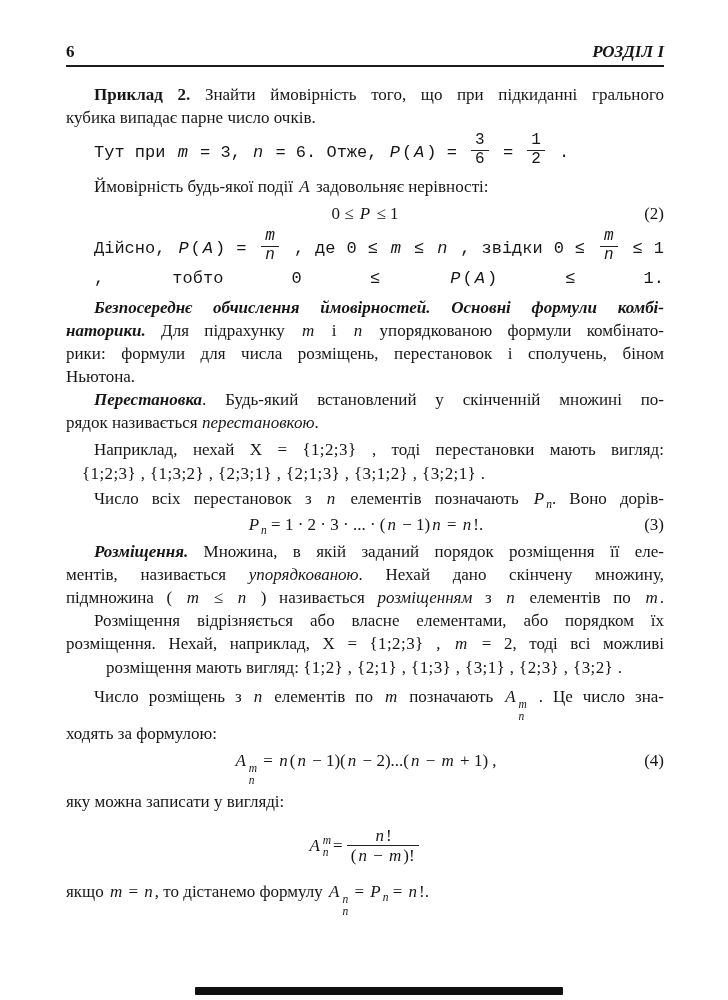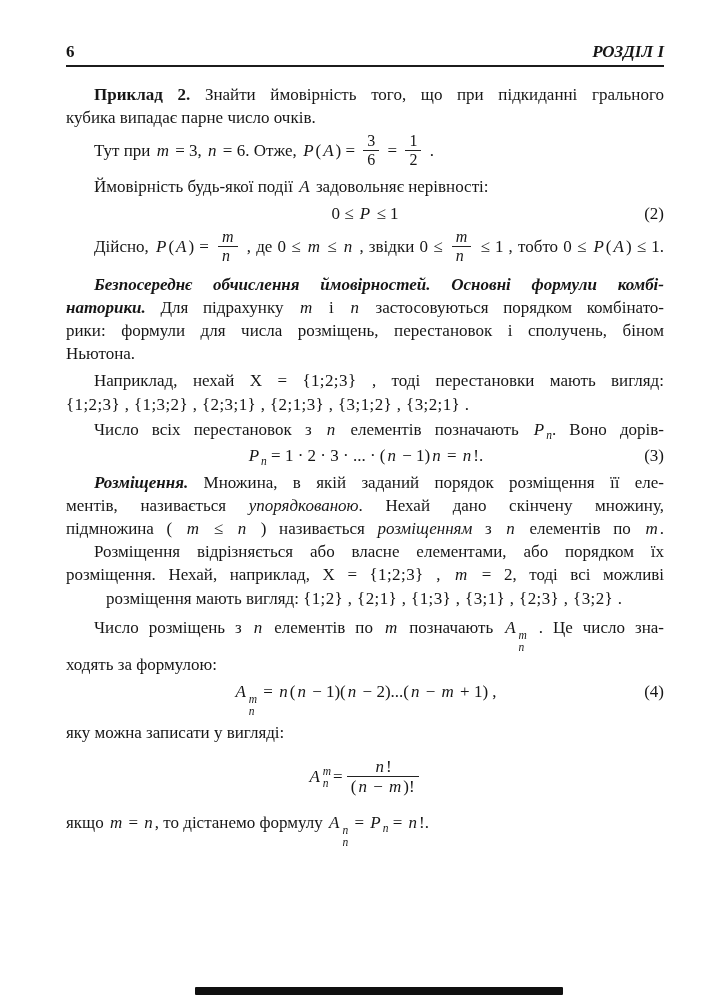--- a/index.html
+++ b/index.html
@@ -23,21 +23,21 @@
   .hdr .chap{font-weight:bold;font-style:italic;}
   .body{margin-top:16px;font-size:17px;line-height:23px;}
   .line{min-height:23px;}
   .jl{text-align:justify;text-align-last:justify;}
   .ind{padding-left:28px;}
   .b{font-weight:bold;}
   .bi{font-weight:bold;font-style:italic;}
   .i{font-style:italic;}
   .m{font-style:italic;padding:0 2px;}
   .set{letter-spacing:.4px;}
-  .tall{display:block;margin:5px 0 4px 0;}
+  .tall{display:block;margin:5px 0 4px 0;font-family:Liberation Mono, monospace;}
   .frac{
     display:inline-block;vertical-align:middle;text-align:center;
     margin:0 4px;line-height:1.12;font-size:16px;position:relative;top:-2px;
   }
   .frac .fn{display:block;border-bottom:1.4px solid #222;padding:0 4px;}
   .frac .fd{display:block;padding:0 4px;}
   .msub{font-style:italic;font-size:11.5px;vertical-align:-4px;line-height:1;}
   .ss{
     display:inline-flex;flex-direction:column;align-items:flex-start;
     line-height:1.05;font-size:11.5px;font-style:italic;
@@ -78,29 +78,33 @@
       <span><span>0 ≤ </span><span class="m">P</span><span> ≤ 1</span></span>
       <span class="eqnum">(2)</span>
     </div>
 
     <div class="line tall jl ind">
       <span>Дійсно, </span><span class="m">P</span><span>(</span><span class="m">A</span><span>) = </span><span class="frac"><span class="fn m">m</span><span class="fd m">n</span></span><span> , де 0 ≤ </span><span class="m">m</span><span> ≤ </span><span class="m">n</span><span> , звідки 0 ≤ </span><span class="frac"><span class="fn m">m</span><span class="fd m">n</span></span><span> ≤ 1 , тобто 0 ≤ </span><span class="m">P</span><span>(</span><span class="m">A</span><span>) ≤ 1.</span>
     </div>
 
     <div class="sp6">
       <div class="line jl ind"><span class="bi">Безпосереднє обчислення ймовірностей. Основні формули комбі-</span></div>
-      <div class="line jl"><span class="bi">наторики.</span><span> Для підрахунку </span><span class="m">m</span><span> і </span><span class="m">n</span><span> застосовуються порядком комбінато-</span></div>
+      <div class="line jl"><span class="bi">наторики.</span><span> Для підрахунку </span><span class="m">m</span><span> і </span><span class="m">n</span><span> упорядкованою формули комбінато-</span></div>
       <div class="line jl"><span>рики: формули для числа розміщень, перестановок і сполучень, біном</span></div>
       <div class="line"><span>Ньютона.</span></div>
     </div>
 
+    <div>
+      <div class="line jl ind"><span class="bi">Перестановка</span><span>. Будь-який встановлений у скінченній множині по-</span></div>
+      <div class="line"><span>рядок називається </span><span class="i">перестановкою</span><span>.</span></div>
+    </div>
 
     <div class="sp4">
       <div class="line jl ind"><span>Наприклад, нехай </span><span>X</span><span> = </span><span class="set">{1;2;3}</span><span> , тоді перестановки мають вигляд:</span></div>
-      <div class="line set" style="min-height:26px;line-height:26px;"><span>{1;2;3} , {1;3;2} , {2;3;1} , {2;1;3} , {3;1;2} , {3;2;1} .</span></div>
+      <div class="line set" style="min-height:26px;line-height:26px;margin-left:16px;"><span>{1;2;3} , {1;3;2} , {2;3;1} , {2;1;3} , {3;1;2} , {3;2;1} .</span></div>
     </div>
 
     <div>
       <div class="line jl ind"><span>Число всіх перестановок з </span><span class="m">n</span><span> елементів позначають </span><span class="m">P</span><span class="msub">n</span><span>. Воно дорів-</span></div>
     </div>
 
     <div class="eqrow" style="margin:3px 0;">
       <span><span class="m">P</span><span class="msub">n</span><span> = 1 · 2 · 3 · ... · (</span><span class="m">n</span><span> − 1)</span><span class="m">n</span><span> = </span><span class="m">n</span><span>!.</span></span>
       <span class="eqnum">(3)</span>
     </div>

